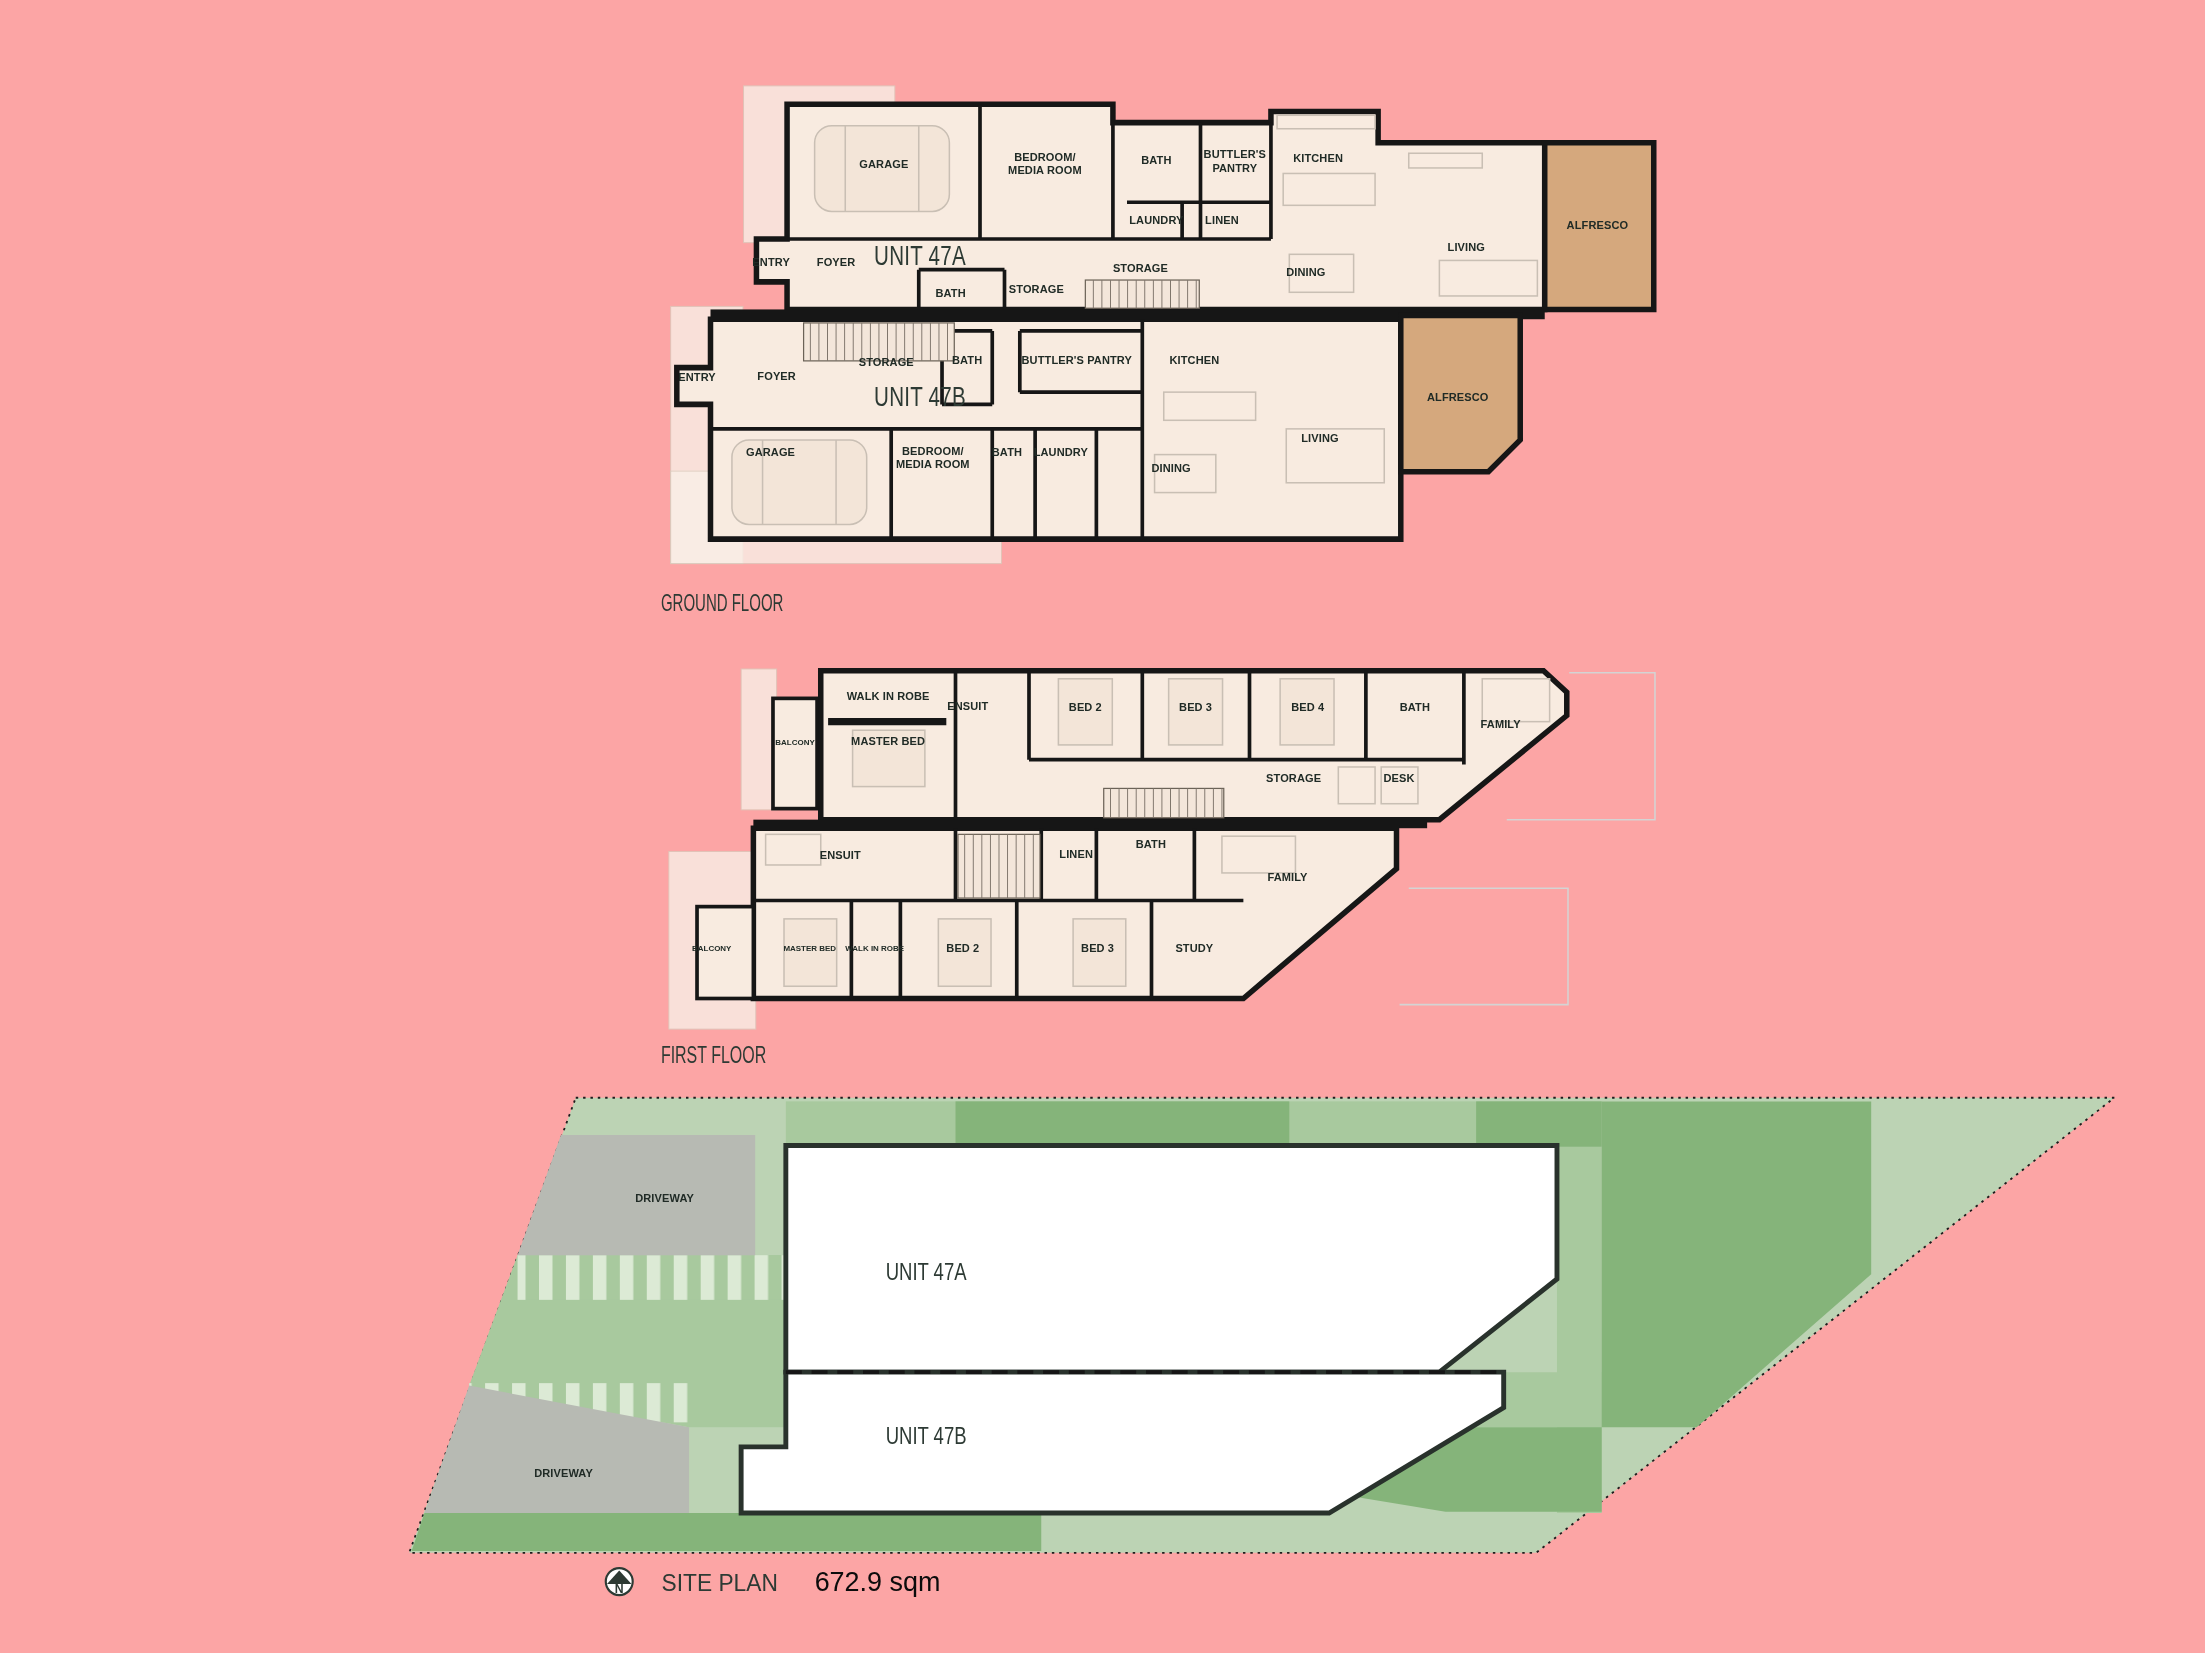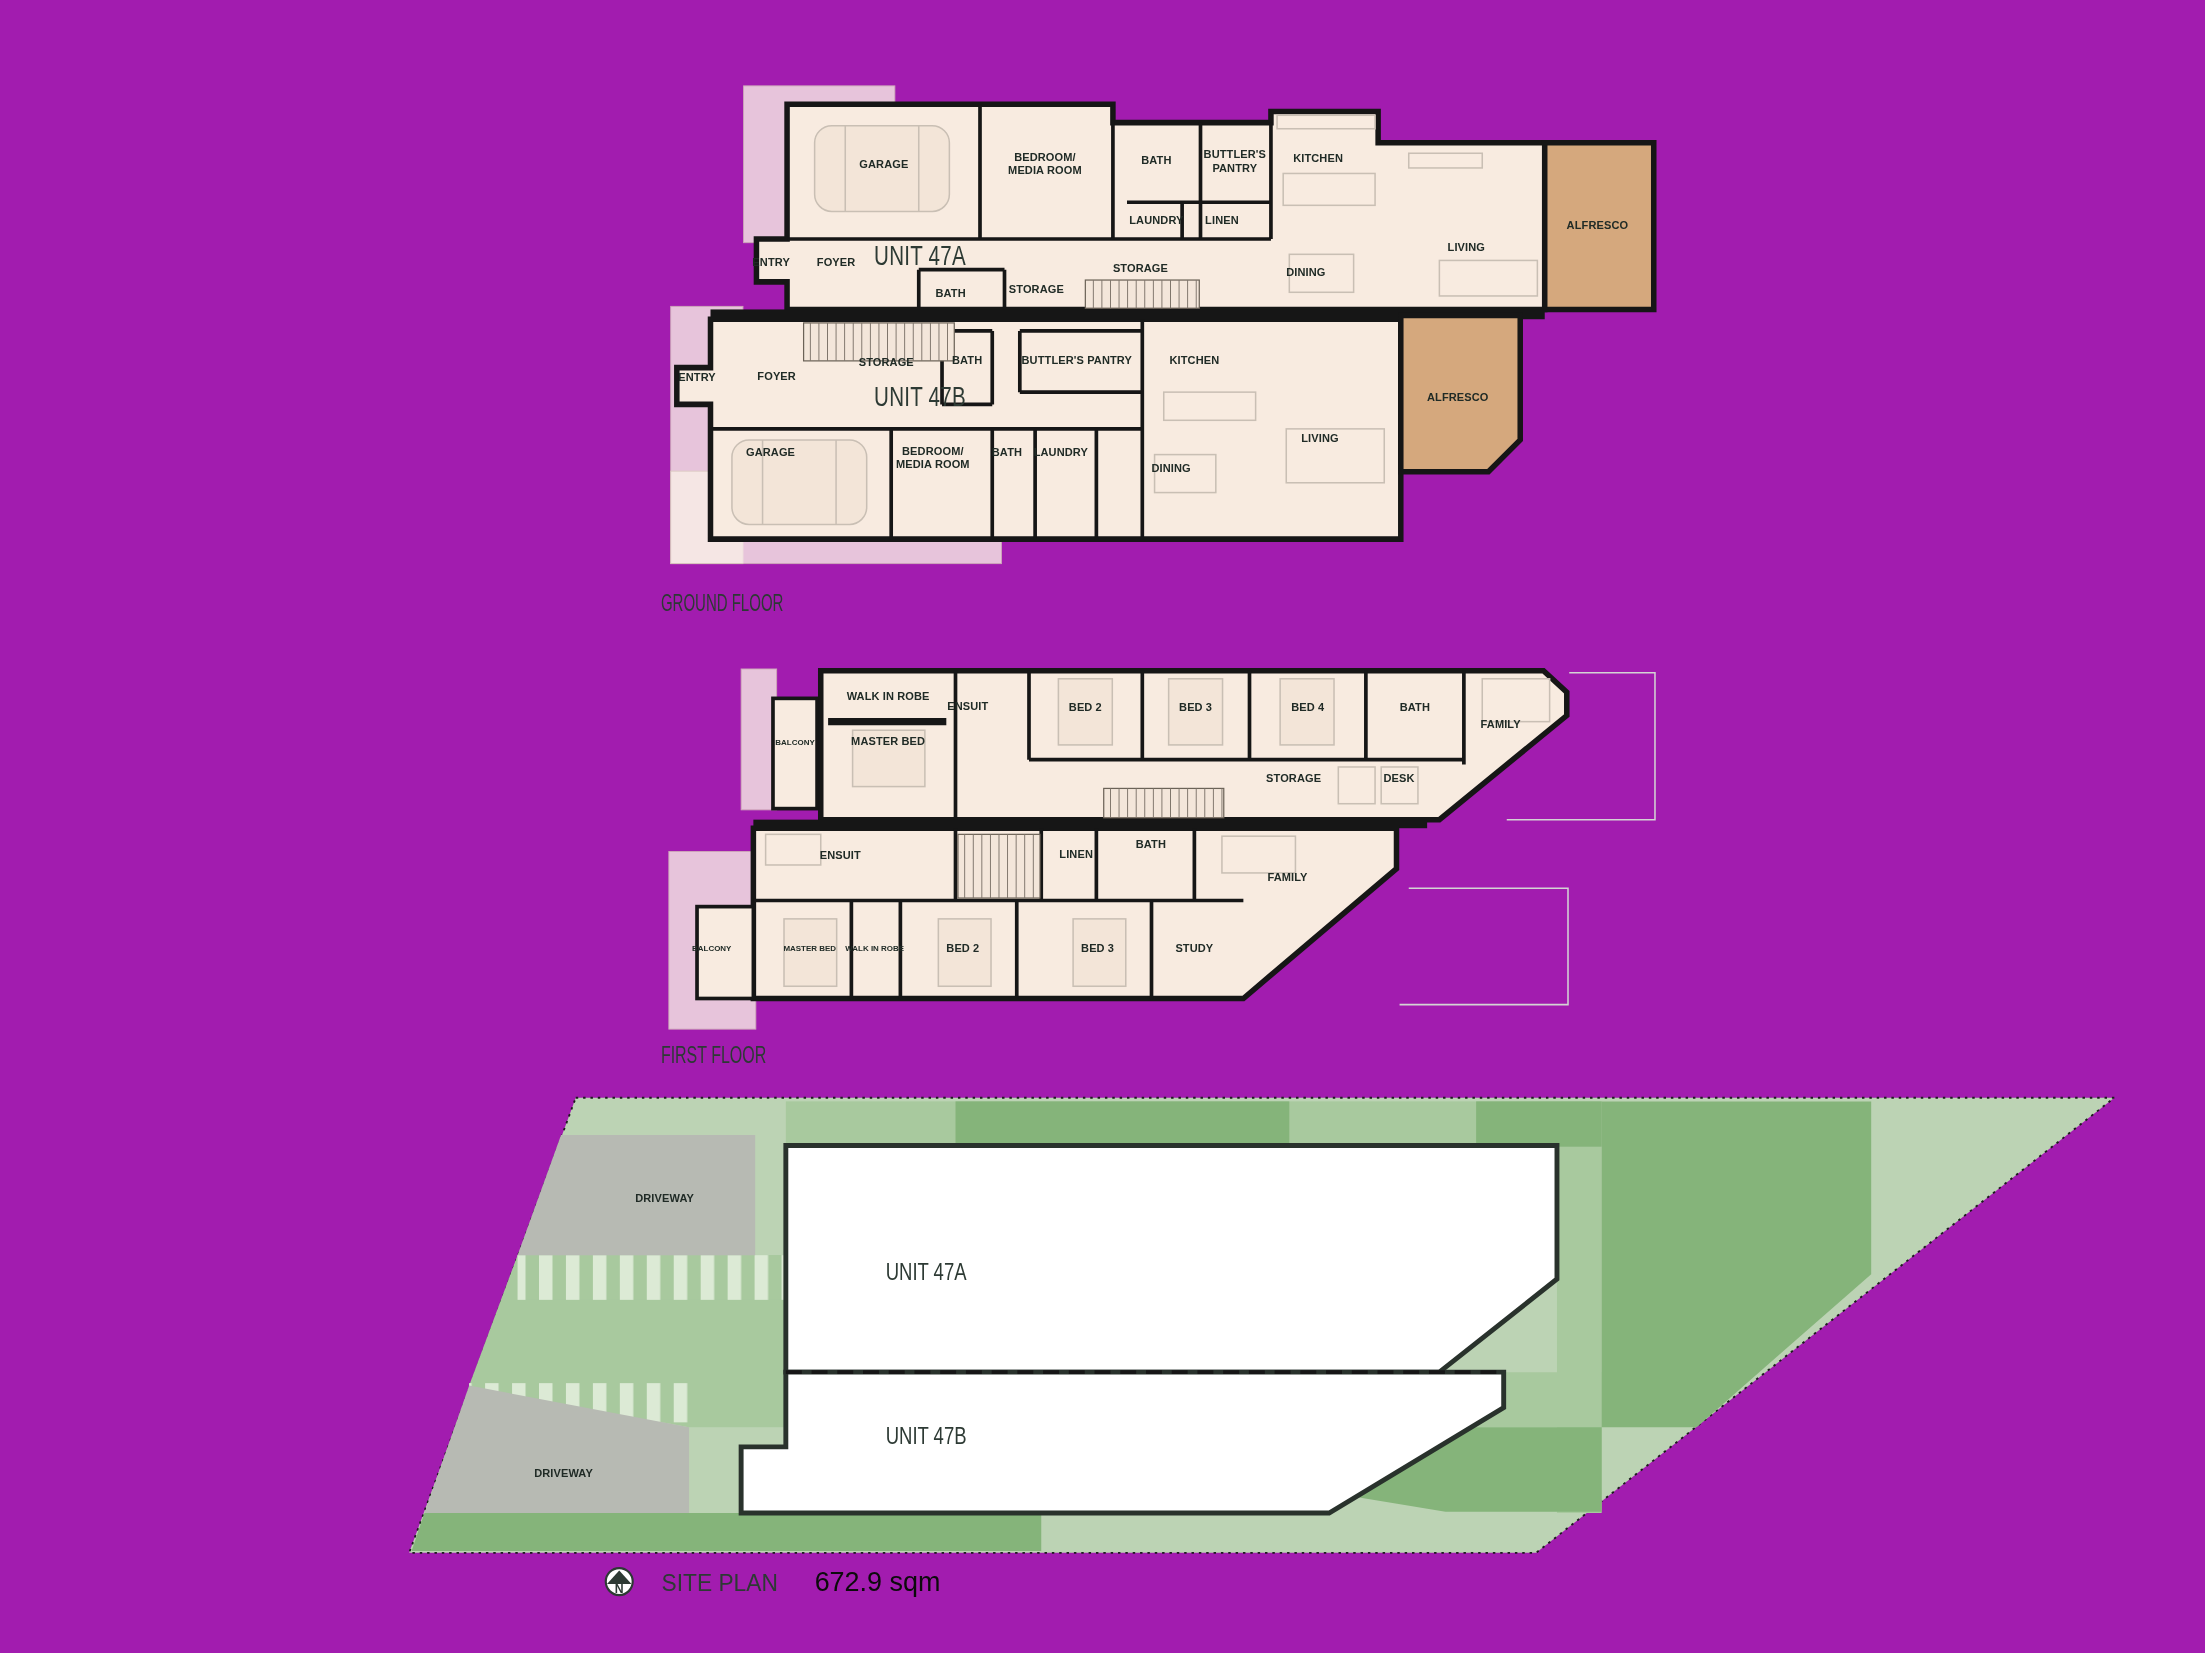--- a/index.html
+++ b/index.html
@@ -1,16 +1,16 @@
 <!DOCTYPE html>
 <html style="font-size:9.8px"><head>
 <meta charset="utf-8">
 <style>
   html,body{margin:0;padding:0;background:#ffffff;}
-  .page{position:relative;width:2205px;height:1654px;background:#a21caf;overflow:hidden;
+  .page{position:relative;width:2205px;height:1654px;background:#fca5a5;overflow:hidden;
         font-family:"Liberation Sans", sans-serif;}
   svg{position:absolute;left:0;top:0;}
   
   .floor   {fill:#f8ebe0;stroke:#161616;stroke-width:9;}
   .pale    {fill:#f9efe7;stroke:#d8cabb;stroke-width:1.5;opacity:.8;}
   .alfresco{fill:#d5a87d;stroke:#161616;stroke-width:9;}
   .balc    {fill:#f8ebe0;stroke:#161616;stroke-width:6;}
   .iw      {stroke:#161616;stroke-width:6;fill:none;}
   .iw-thick{stroke:#161616;stroke-width:12;fill:none;}
   .party   {fill:#161616;}

